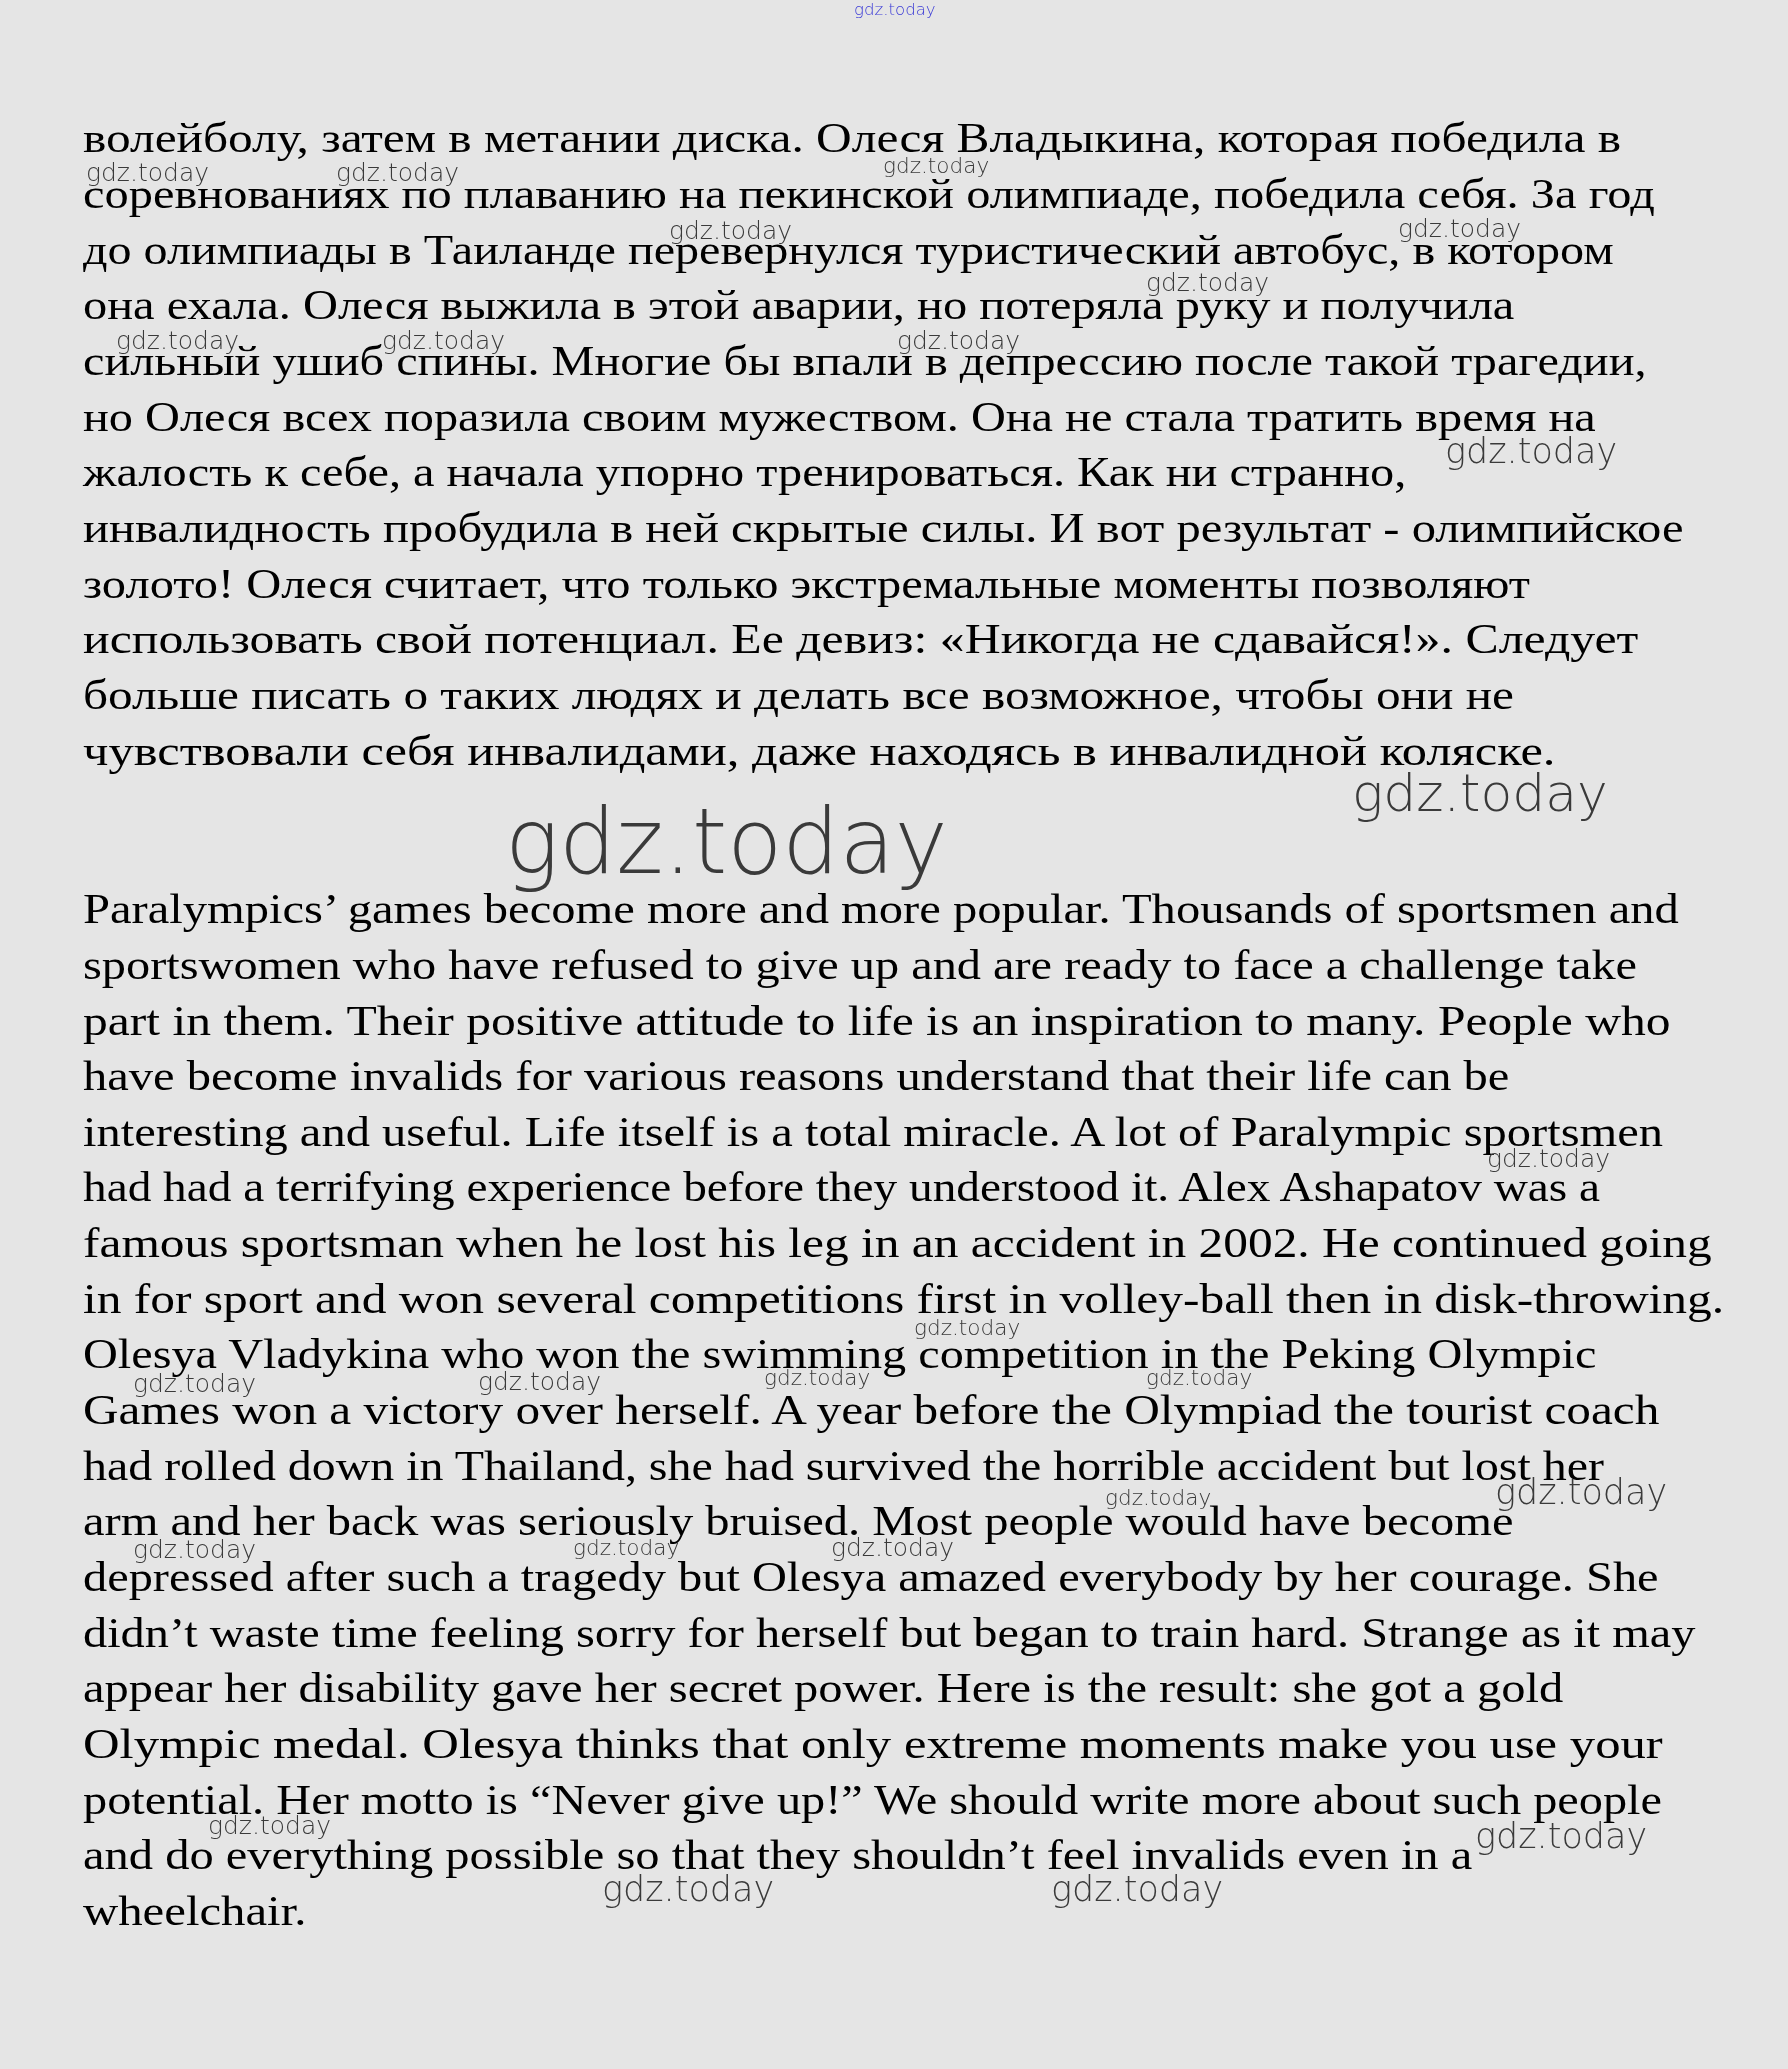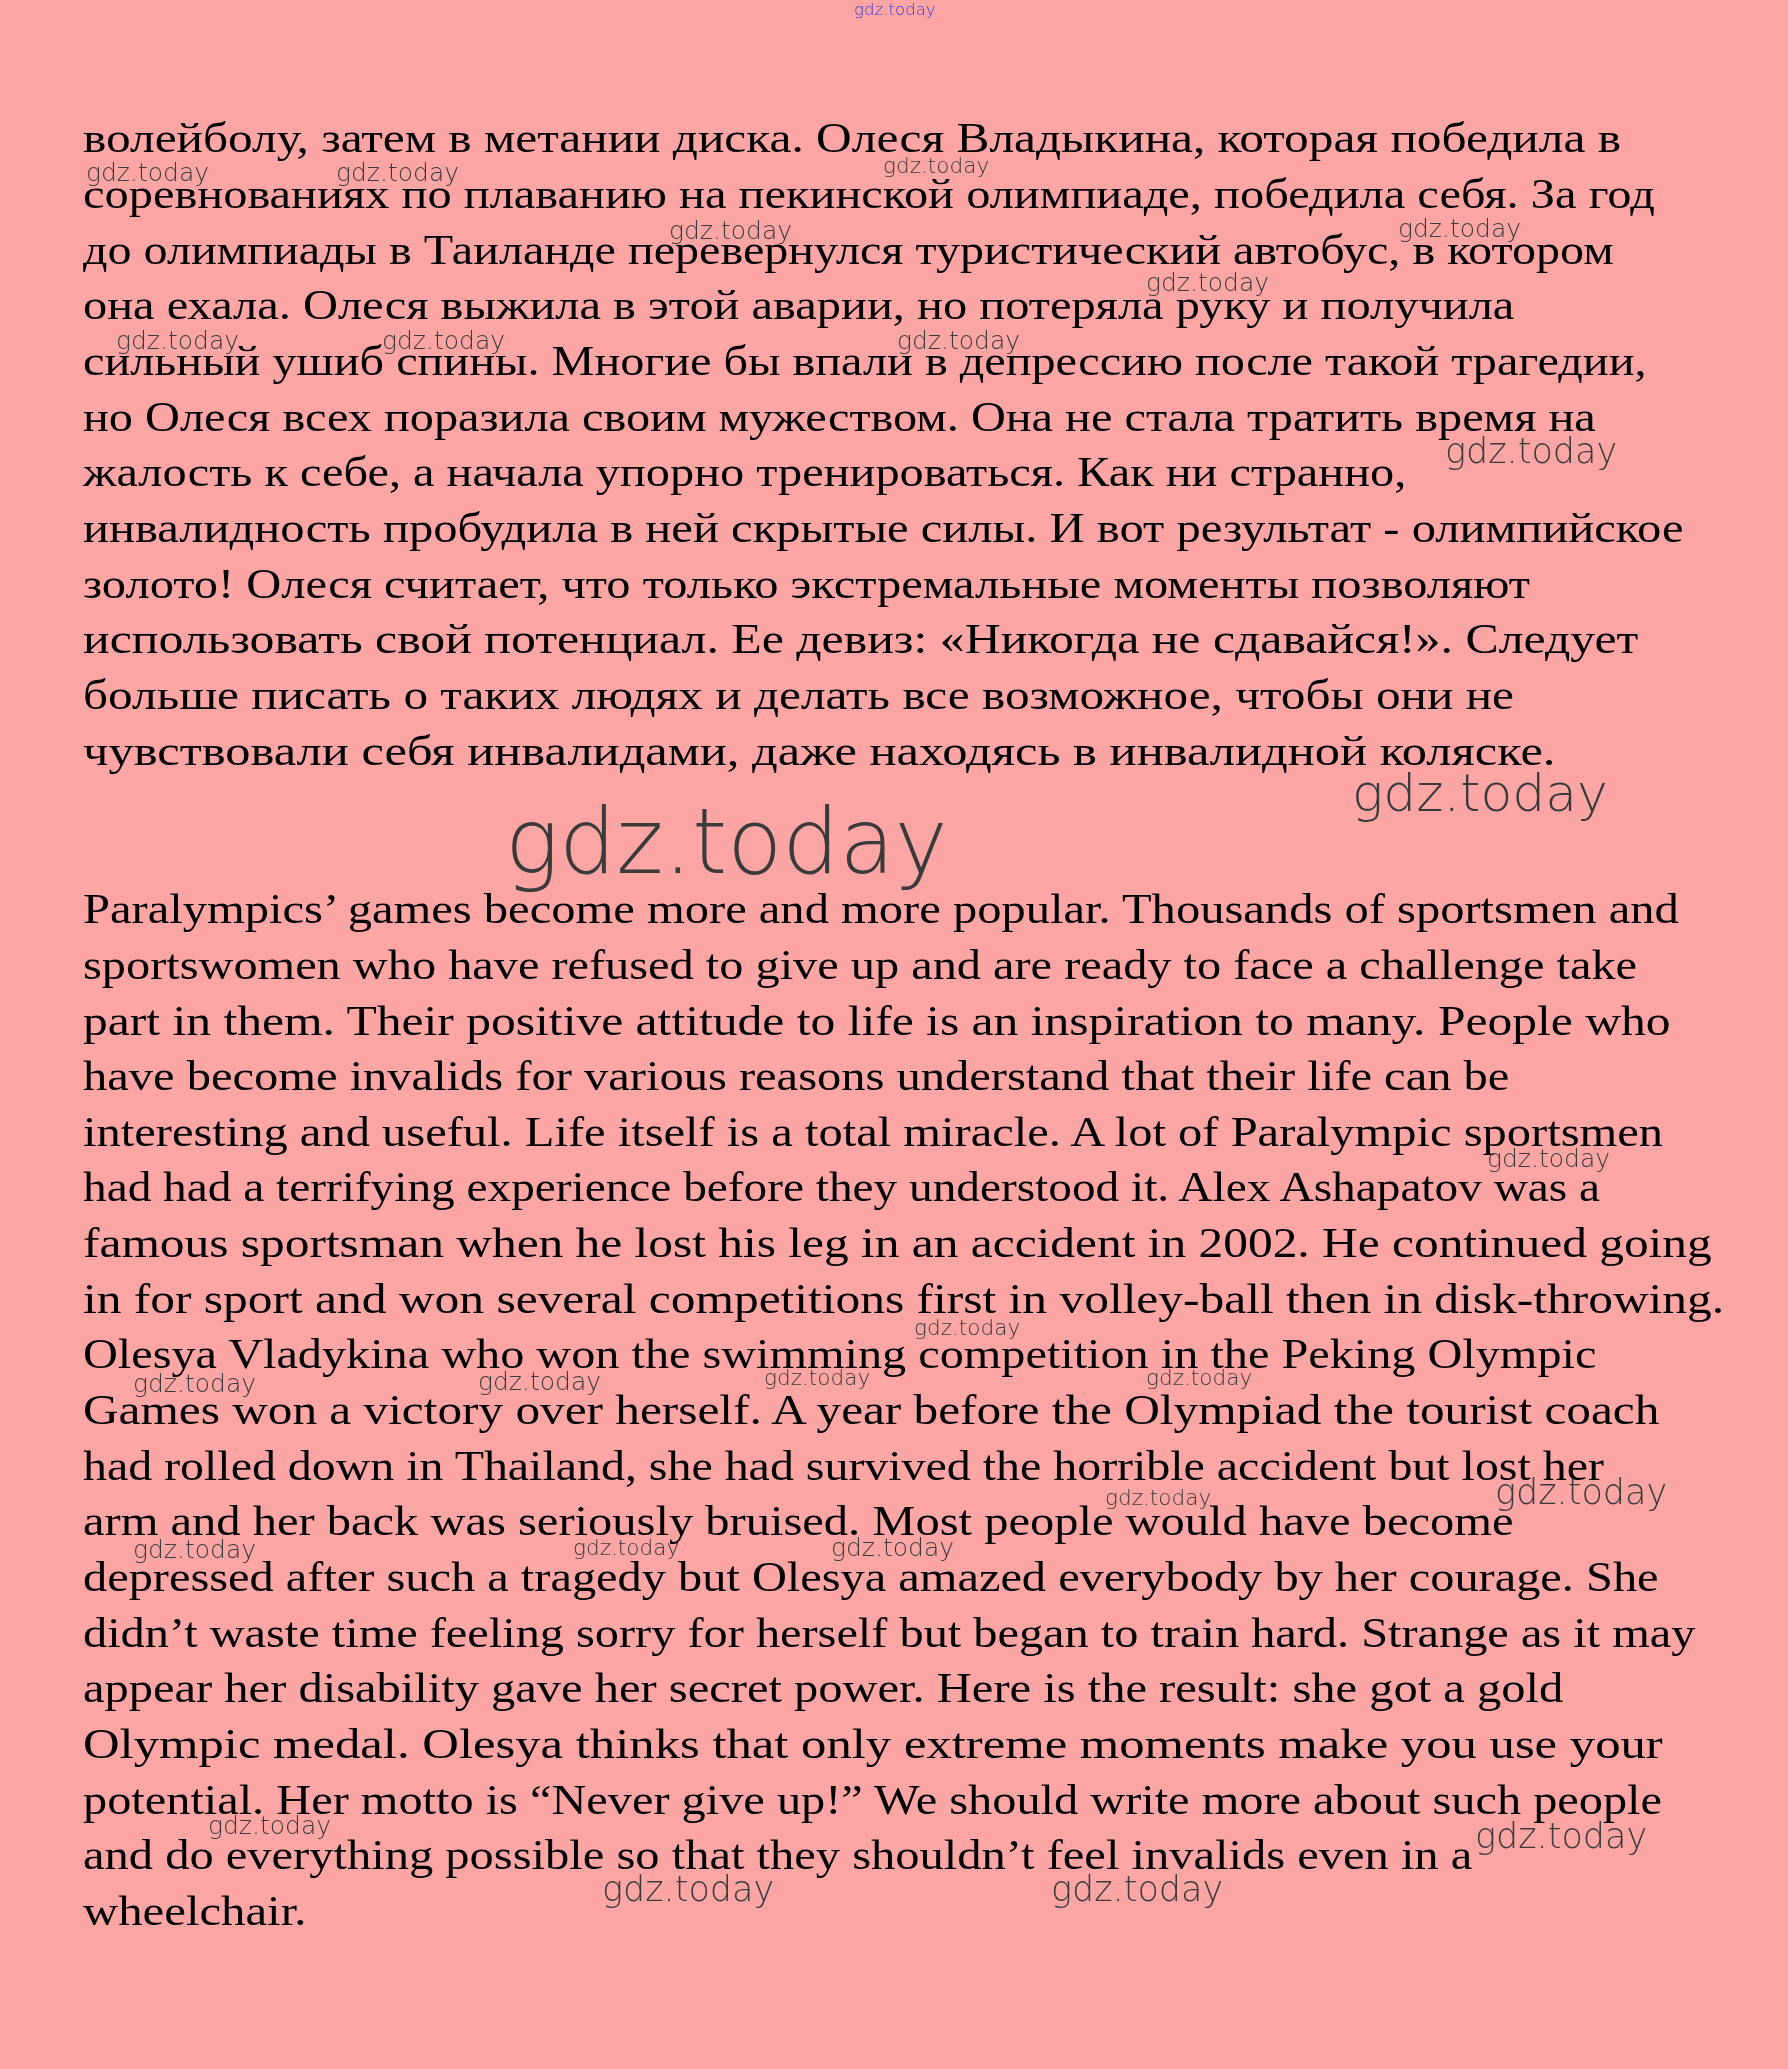--- a/index.html
+++ b/index.html
@@ -1,16 +1,16 @@
 <!DOCTYPE html>
 <html style="font-size:13.3px"><head>
 <meta charset="utf-8">
 <style>
   html, body { margin: 0; padding: 0; background: #ffffff; }
-  #page { position: relative; width: 1789px; height: 2069px; background: #fca5a5; overflow: hidden; }
+  #page { position: relative; width: 1789px; height: 2069px; background: #e5e5e5; overflow: hidden; }
   .line {
     position: absolute; left: 83px;
     font-family: "Liberation Serif", "DejaVu Serif", serif;
     font-size: 43px; line-height: 1; color: #000000; white-space: nowrap;
     transform-origin: 0 50%;
   }
   .wm {
     position: absolute;
     font-family: "DejaVu Sans", "Liberation Sans", sans-serif;
     color: #3a3a3a; font-weight: 200; white-space: nowrap; line-height: 1;

